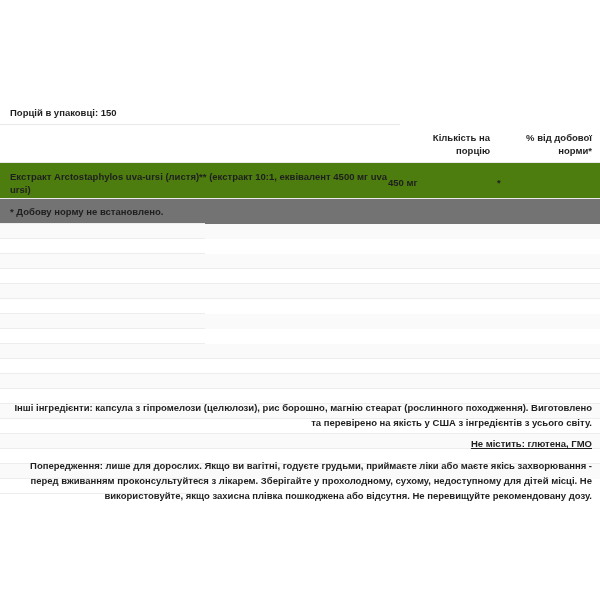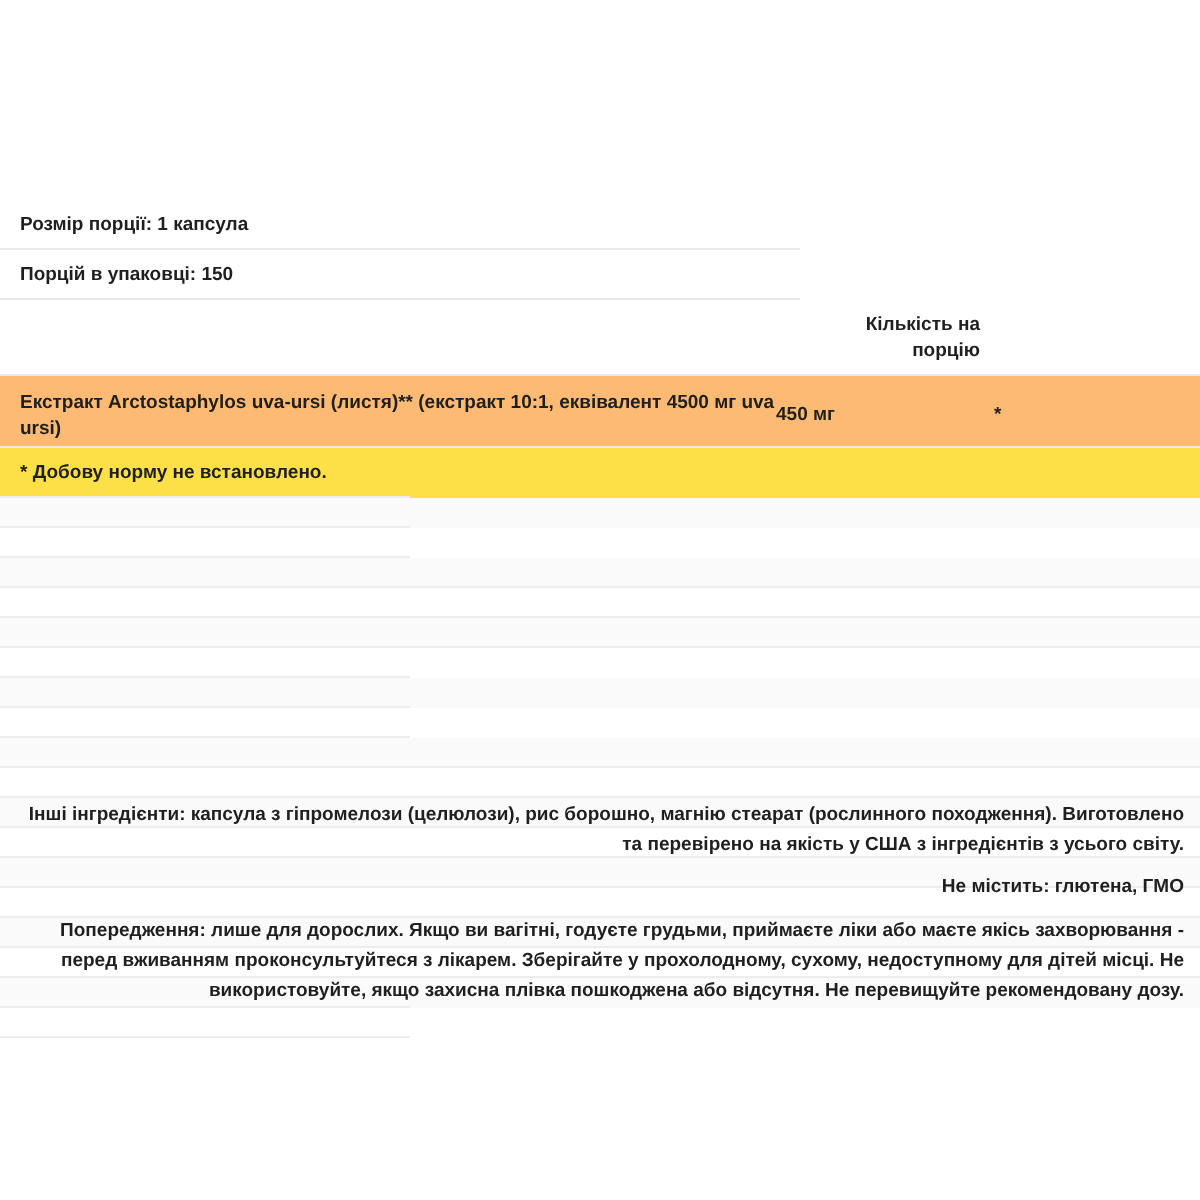--- a/index.html
+++ b/index.html
@@ -77,21 +77,21 @@
     text-align: right;
   }
   .col-amount { left: 400px; width: 90px; }
   .col-dv     { left: 497px; width: 95px; }
 
   
   .sf-ing {
     position: relative;
     box-sizing: border-box;
     min-height: 36px;
-    background: #fdba74;
+    background: #4d7c0f;
   }
   .sf-ing::after {
     content: "";
     position: absolute;
     left: 0; bottom: 0;
     width: 600px; height: 1px;
     background: #e9e9ea;
   }
   .ing-name {
     position: absolute;
@@ -121,21 +121,21 @@
   }
 
   .sf-note {
     position: relative;
     box-sizing: border-box;
     padding: 6px 0 6px 10px;
     font-size: 9.5px;
     font-weight: bold;
     line-height: 13px;
     color: #1f1f1f;
-    background: #fde047;
+    background: #737373;
   }
   .sf-note::after {
     content: "";
     position: absolute;
     left: 0; bottom: 0;
     width: 205px; height: 1px;
     background: #ededee;
   }
 
   
@@ -173,26 +173,26 @@
   #para-free    { top: 36px; }
   #para-warning { top: 58px; }
 </style>
 </head>
 <body>
 
 <div id="page">
 
   <div class="sf-table">
 
-    <div class="sf-row sep-short">Розмір порції: 1 капсула</div>
 
     <div class="sf-row sep-short">Порцій в упаковці: 150</div>
 
     <div class="sf-head">
       <div class="col-amount">Кількість на порцію</div>
+      <div class="col-dv">% від добової норми*</div>
     </div>
 
     <div class="sf-ing">
       <div class="ing-name">Екстракт Arctostaphylos uva-ursi (листя)** (екстракт 10:1, еквівалент 4500 мг uva ursi)</div>
       <div class="ing-amount">450 мг</div>
       <div class="ing-dv">*</div>
     </div>
 
     <div class="sf-note">* Добову норму не встановлено.</div>
 
@@ -212,17 +212,17 @@
     <div class="blank-row w-full"></div>
     <div class="blank-row w-full shade"></div>
     <div class="blank-row w-full"></div>
     <div class="blank-row w-mini shade"></div>
     <div class="blank-row w-mini"></div>
 
   </div>
 
   <div class="footer-block" style="top:400px;">
     <p class="para" id="para-other" style="position:absolute; left:0; top:0; width:582px;">Інші інгредієнти: капсула з гіпромелози (целюлози), рис борошно, магнію стеарат (рослинного походження).   Виготовлено та перевірено на якість у США з інгредієнтів з усього світу.</p>
-    <p class="para" id="para-free" style="position:absolute; left:0; top:36px; width:582px;">Не містить: глютена, ГМО</p>
+    <p class="para" id="para-free" style="position:absolute; left:0; top:36px; width:582px;text-decoration:underline;">Не містить: глютена, ГМО</p>
     <p class="para" id="para-warning" style="position:absolute; left:0; top:58px; width:582px;">Попередження: лише для дорослих.  Якщо ви вагітні, годуєте грудьми, приймаєте ліки або маєте якісь захворювання - перед вживанням проконсультуйтеся з лікарем. Зберігайте у прохолодному, сухому, недоступному для дітей місці.  Не використовуйте, якщо захисна плівка пошкоджена або відсутня. Не перевищуйте рекомендовану дозу.</p>
   </div>
 
 </div>
 
 </body></html>

